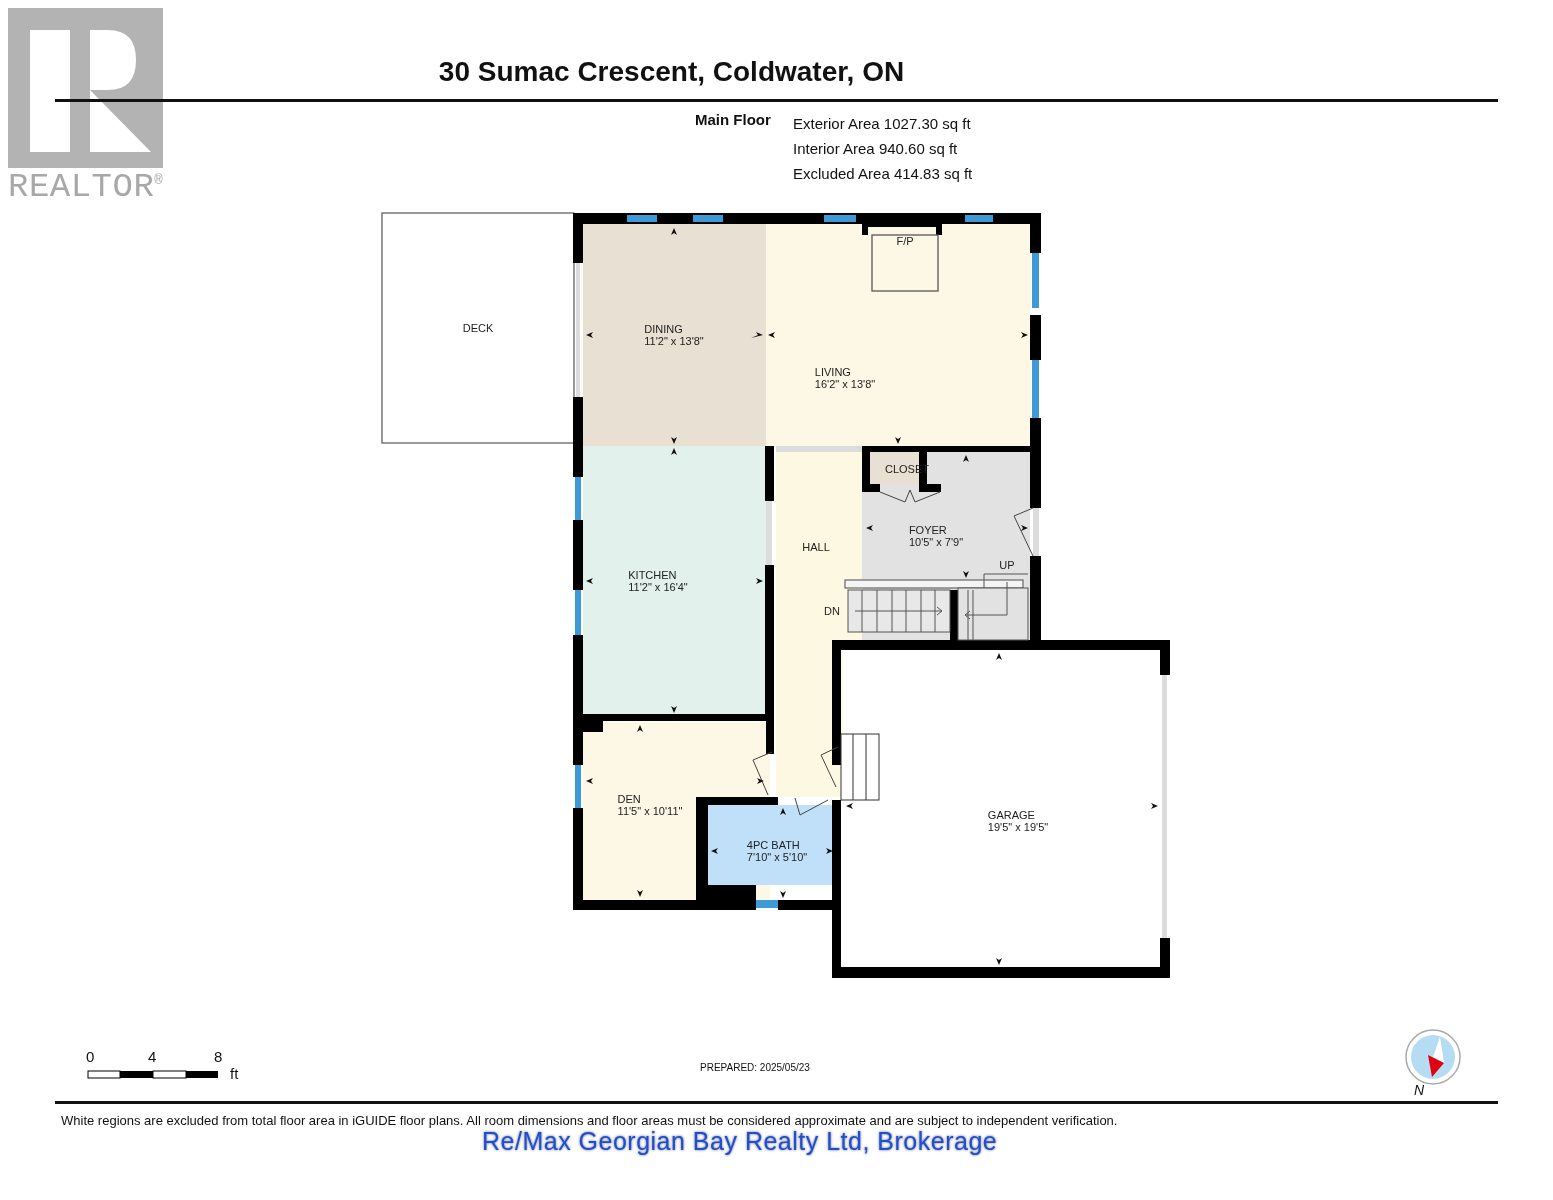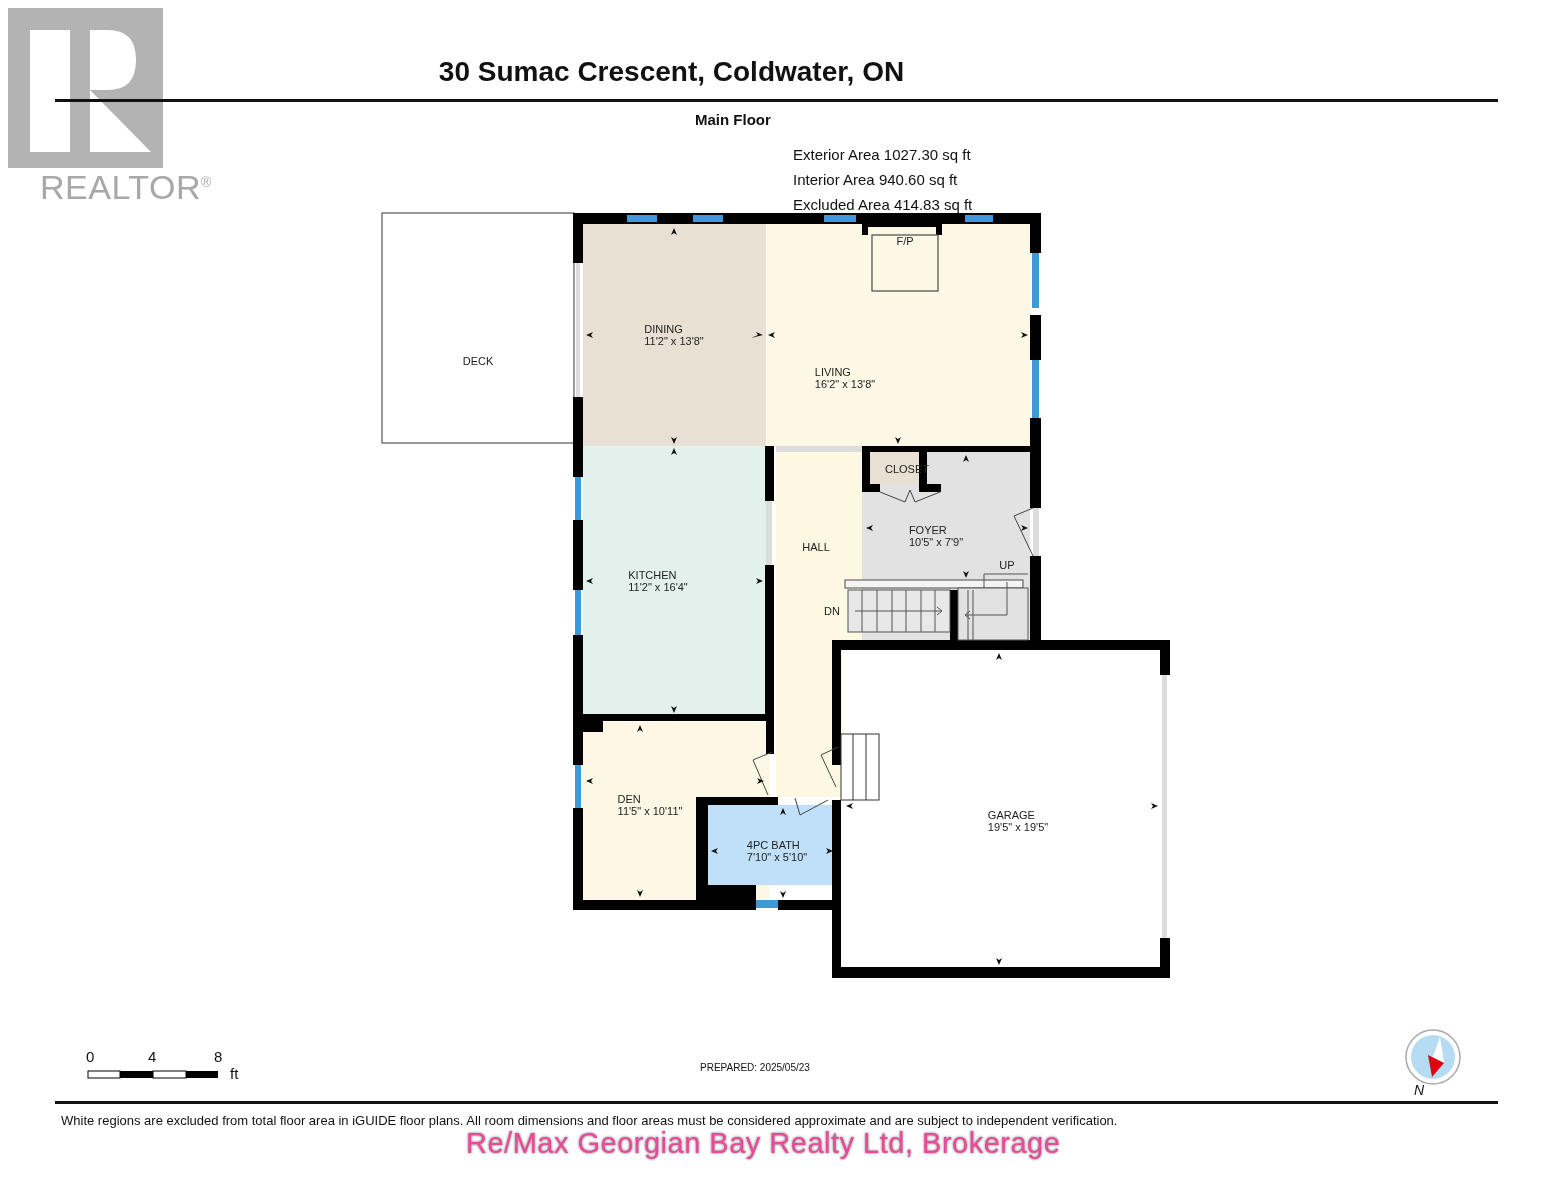--- a/index.html
+++ b/index.html
@@ -1,30 +1,30 @@
 <!DOCTYPE html>
 <html><head>
 <meta charset="utf-8">
 <style>
   html, body { margin:0; padding:0; background:#ffffff; }
   body { width:1553px; height:1200px; position:relative; overflow:hidden; font-family:"Liberation Sans", sans-serif; color:#111; }
   .abs { position:absolute; }
   .logo-box { left:8px; top:8px; width:155px; height:160px; background:#b3b3b3; }
-  .logo-text { left:8px; top:168px; font-size:34px; color:#a8a8a8; letter-spacing:0.5px; font-family:Liberation Sans, sans-serif;margin-left:32px; }
+  .logo-text { left:8px; top:168px; font-size:34px; color:#a8a8a8; letter-spacing:0.5px; font-family:Liberation Mono, monospace; }
   .logo-text sup { font-size:14px; }
   .title { left:0; width:1343px; top:56px; text-align:center; font-weight:bold; font-size:28px; }
   .rule-top { left:55px; top:99px; width:1443px; height:3px; background:#111; }
   .area-label { left:695px; top:111px; font-weight:bold; font-size:15px; }
-  .area-vals { left:793px; top:111px; font-size:15px; line-height:25px;margin-top:31px; }
+  .area-vals { left:793px; top:111px; font-size:15px; line-height:25px; }
   .room-label { position:absolute; text-align:left; font-size:11px; line-height:12px; color:#222; transform:translate(-50%,-50%); white-space:nowrap; }
   .scale-text { font-size:15px; }
   .prepared { left:700px; top:1062px; font-size:10px;text-align:right; }
   .rule-bottom { left:55px; top:1101px; width:1443px; height:3px; background:#111; }
   .disclaimer { left:61px; top:1113px; font-size:13px; }
-  .watermark { left:466px; top:1127px; font-size:29px; color:#ec4899; text-shadow:0 0 3px #999, 0 0 2px #aaa; letter-spacing:0.5px; }
+  .watermark { left:482px; top:1127px; font-size:25px; color:#1d4ed8; text-shadow:0 0 3px #999, 0 0 2px #aaa; letter-spacing:0.5px; }
   .compass-n { left:1414px; top:1082px; font-size:14px; font-style:italic; }
 </style>
 </head>
 <body>
 
 <div class="abs logo-box">
   <svg width="155" height="160" viewBox="0 0 155 160">
     <rect x="22" y="22" width="40" height="122" fill="#fff"></rect>
     <path d="M82 22 H100 Q128 22 128 52 Q128 82 100 82 H82 Z" fill="#fff"></path>
     <path d="M82 82 L82 144 L143 144 Z" fill="#fff"></path>
@@ -194,21 +194,21 @@
   </g>
 
   <g>
     <circle cx="1433" cy="1057" r="27" fill="#fff" stroke="#aaa" stroke-width="1.5"></circle>
     <circle cx="1433" cy="1057" r="22" fill="#b6dcf4"></circle>
     <path d="M1440 1037 L1444 1063 L1433 1057 Z" fill="#fff"></path>
     <path d="M1428 1055 L1444 1063 L1432 1077 Z" fill="#e00010"></path>
   </g>
 </svg>
 
-<div class="room-label" style="left:478px;top:328px;margin-top:33px;">
+<div class="room-label" style="left:478px;top:328px;">
     <div>DECK</div>
   </div>
 <div class="room-label" style="left:674px;top:335px;">
     <div>DINING</div>
     <div>11'2" x 13'8"</div>
   </div>
 <div class="room-label" style="left:845px;top:354px;margin-top:24px;">
     <div>LIVING</div>
     <div>16'2" x 13'8"</div>
   </div>

